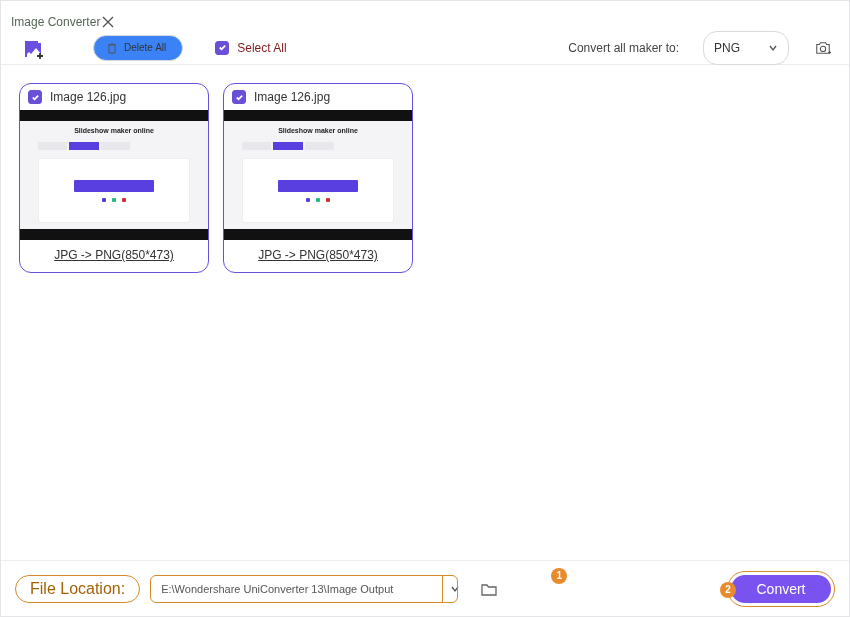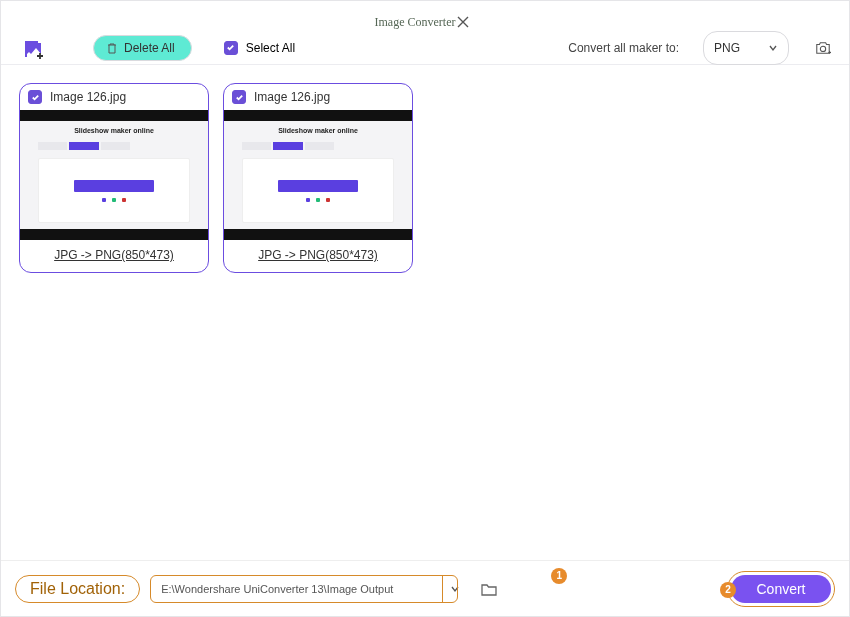--- a/index.html
+++ b/index.html
@@ -1,28 +1,28 @@
 <!DOCTYPE html>
 <html><head>
   <meta charset="utf-8">
   <style>
     * { box-sizing: border-box; margin: 0; padding: 0; }
     body { font-family: -apple-system, "Segoe UI", Arial, sans-serif; background: #fff; }
     .window { width: 850px; height: 617px; border: 1px solid #e5e5e8; background: #fff; position: relative; display: flex; flex-direction: column; }
-    .titlebar { display: flex; align-items: center; justify-content: center; height: 30px; padding: 12px 14px 0 10px; font-family: Liberation Serif, serif; }
+    .titlebar { display: flex; align-items: center; justify-content: flex-start; height: 30px; padding: 12px 14px 0 10px; }
     .titlebar-title { font-size: 12px; color: #565; font-weight: 400; }
     .close-x { width: 16px; height: 16px; display: flex; align-items: center; justify-content: center; color: #333; cursor: pointer; }
     .close-x svg { width: 14px; height: 14px; stroke: #555; stroke-width: 1.4; }
     .toolbar { display: flex; align-items: center; height: 34px; padding: 0 16px; border-bottom: 1px solid #ececf0; gap: 14px; }
     .add-icon { width: 20px; height: 18px; position: relative; margin: 0 36px 0 6px; }
-    .delete-btn { border: 1px solid #dadade; background: #5eead4; border-radius: 14px; height: 26px; padding: 0 16px 0 12px; display: flex; align-items: center; gap: 6px; font-size: 12px; color: #333; cursor: pointer; }
+    .delete-btn { border: 1px solid #dadade; background: #3b82f6; border-radius: 14px; height: 26px; padding: 0 16px 0 12px; display: flex; align-items: center; gap: 6px; font-size: 10px; color: #333; cursor: pointer; }
     .delete-btn svg { width: 12px; height: 12px; }
     .checkbox { width: 14px; height: 14px; border-radius: 3px; border: 1px solid #6a4fd7; background: #6a4fd7; display: inline-flex; align-items: center; justify-content: center; }
     .checkbox svg { width: 9px; height: 9px; stroke: #fff; stroke-width: 2; fill: none; }
-    .selectall { display: flex; align-items: center; gap: 8px; font-size: 12px; color: #000000; cursor: pointer; margin-left: 18px; }
+    .selectall { display: flex; align-items: center; gap: 8px; font-size: 12px; color: #7f1d1d; cursor: pointer; margin-left: 18px; }
     .spacer { flex: 1; }
     .convlabel { font-size: 12px; color: #444; }
     .format-select { margin-left: 10px; border: 1px solid #dadade; border-radius: 14px; height: 24px; width: 86px; padding: 16px 10px; display: flex; align-items: center; justify-content: space-between; font-size: 12px; color: #333; cursor: pointer; }
     .format-select svg { width: 10px; height: 10px; }
     .gear { width: 20px; height: 20px; margin-left: 10px; display: flex; align-items: center; justify-content: center; cursor: pointer; }
     .gear svg { width: 18px; height: 16px; stroke: #555; fill: none; stroke-width: 1.2; }
     .content { flex: 1; padding: 18px 18px; display: flex; gap: 14px; align-items: flex-start; overflow: auto; }
     .card { width: 190px; border: 1.5px solid #6b4de0; border-radius: 12px; background: #fff; display: flex; flex-direction: column; }
     .card-head { display: flex; align-items: center; gap: 8px; padding: 6px 8px; font-size: 12px; color: #333; }
     .thumb { height: 130px; background: #111; display: flex; flex-direction: column; }

